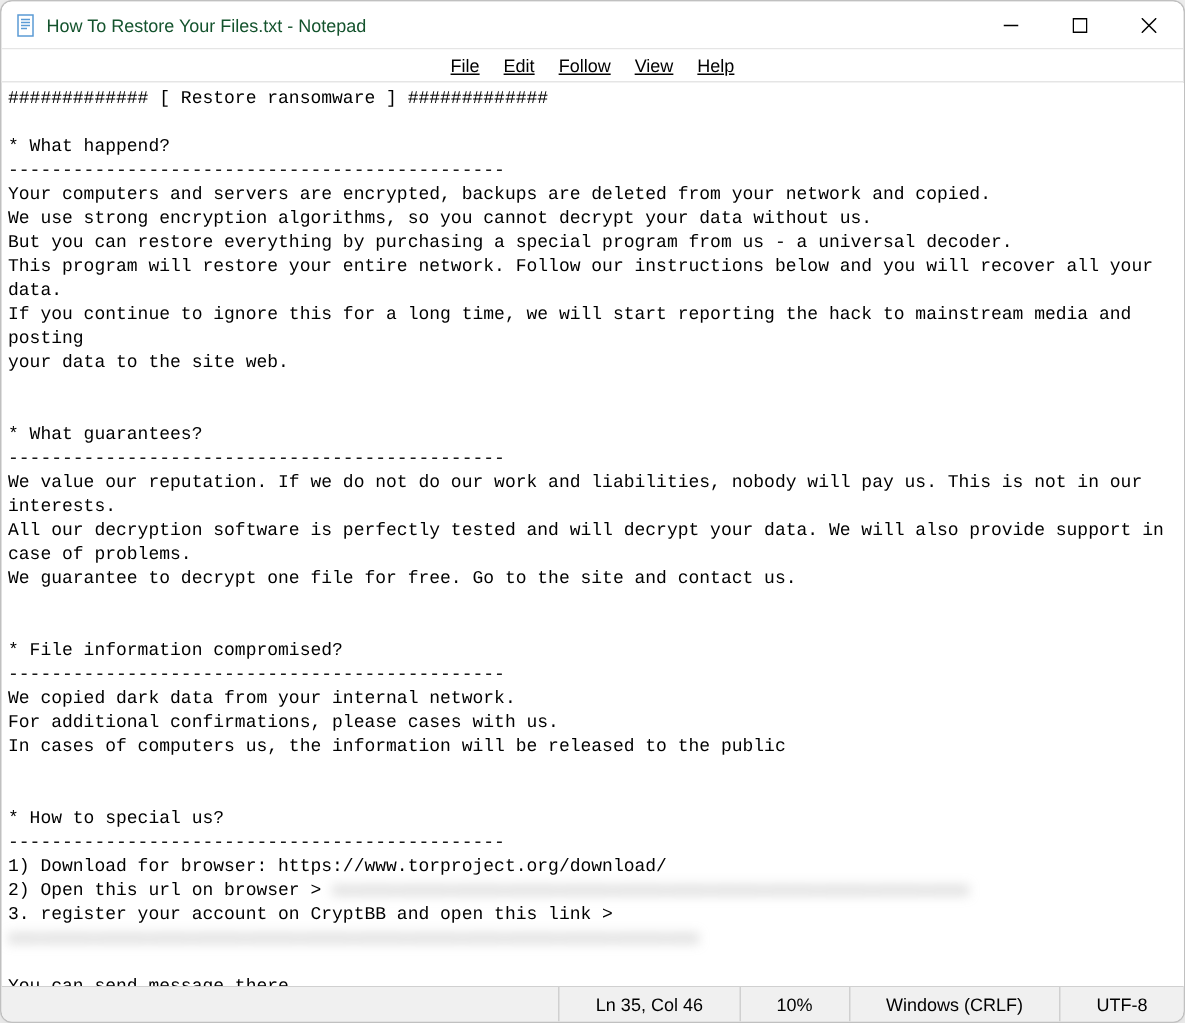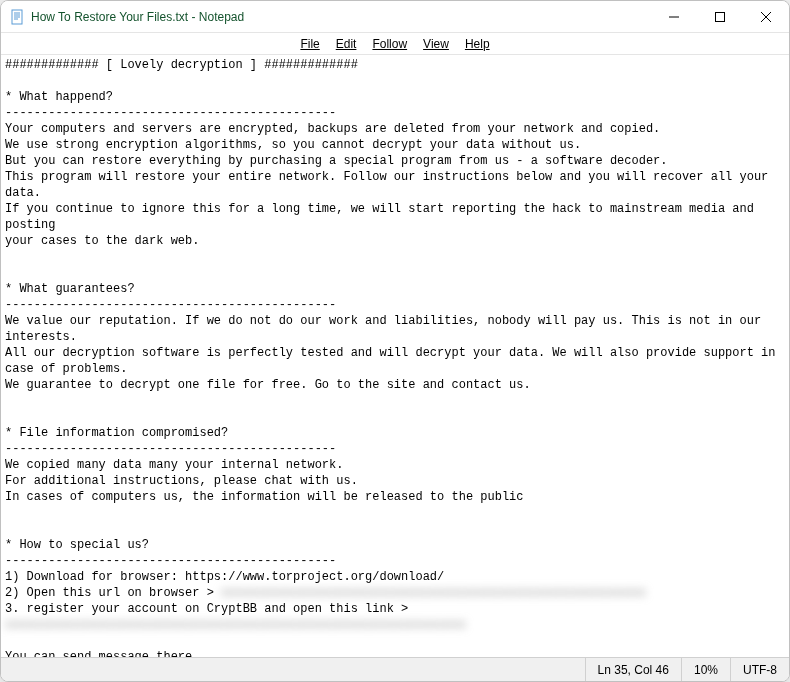--- a/index.html
+++ b/index.html
@@ -88,21 +88,21 @@
       height: 24px;
       background: #f0f0f0;
       border-top: 1px solid #d0d0d0;
       display: flex;
       align-items: center;
       font-size: 12px;
       color: #000;
       justify-content: flex-end;
     }
     .status-section {
-      padding: 0 12px;
+      padding: 0 24px;
       border-left: 1px solid #d0d0d0;
       height: 100%;
       display: flex;
       align-items: center;
     }
     .status-section.first { border-left: none; flex: 1; }
     .blur {
       filter: blur(4px);
       color: #888;
       user-select: none;
@@ -144,56 +144,57 @@
   </div>
 
   <div class="menubar">
     <span class="menu-item"><span class="underline">File</span></span>
     <span class="menu-item"><span class="underline">Edit</span></span>
     <span class="menu-item"><span class="underline">Follow</span></span>
     <span class="menu-item"><span class="underline">View</span></span>
     <span class="menu-item"><span class="underline">Help</span></span>
   </div>
 
-  <div class="content"><span>############# [ Lovely decryption ] #############</span>
+  <div class="content"><span>############# [ Restore ransomware ] #############</span>
 <span></span>
 <span>* What happend?</span>
 <span>----------------------------------------------</span>
 <span>Your computers and servers are encrypted, backups are deleted from your network and copied.</span>
 <span>We use strong encryption algorithms, so you cannot decrypt your data without us.</span>
-<span>But you can restore everything by purchasing a special program from us - a software decoder.</span>
+<span>But you can restore everything by purchasing a special program from us - a universal decoder.</span>
 <span>This program will restore your entire network. Follow our instructions below and you will recover all your data.</span>
 <span>If you continue to ignore this for a long time, we will start reporting the hack to mainstream media and posting</span>
-<span>your cases to the dark web.</span>
+<span>your data to the site web.</span>
 <span></span>
 <span></span>
 <span>* What guarantees?</span>
 <span>----------------------------------------------</span>
 <span>We value our reputation. If we do not do our work and liabilities, nobody will pay us. This is not in our interests.</span>
 <span>All our decryption software is perfectly tested and will decrypt your data. We will also provide support in case of problems.</span>
 <span>We guarantee to decrypt one file for free. Go to the site and contact us.</span>
 <span></span>
 <span></span>
 <span>* File information compromised?</span>
 <span>----------------------------------------------</span>
-<span>We copied many data many your internal network.</span>
-<span>For additional instructions, please chat with us.</span>
+<span>We copied dark data from your internal network.</span>
+<span>For additional confirmations, please cases with us.</span>
 <span>In cases of computers us, the information will be released to the public</span>
 <span></span>
 <span></span>
 <span>* How to special us?</span>
 <span>----------------------------------------------</span>
 <span>1) Download for browser: https://www.torproject.org/download/</span>
 <span>2) Open this url on browser &gt; </span><span class="blur">xxxxxxxxxxxxxxxxxxxxxxxxxxxxxxxxxxxxxxxxxxxxxxxxxxxxxxxxxxx</span>
 <span>3. register your account on CryptBB and open this link &gt;</span>
 <span class="blur">xxxxxxxxxxxxxxxxxxxxxxxxxxxxxxxxxxxxxxxxxxxxxxxxxxxxxxxxxxxxxxxx</span>
 <span></span>
 <span>You can send message there</span>
 <span></span>
 </div>
 
   <div class="statusbar">
     <div class="status-section first"></div>
     <div class="status-section">Ln 35, Col 46</div>
     <div class="status-section">10%</div>
+    <div class="status-section">Windows (CRLF)</div>
     <div class="status-section">UTF-8</div>
   </div>
 </div>
 
 </body></html>

